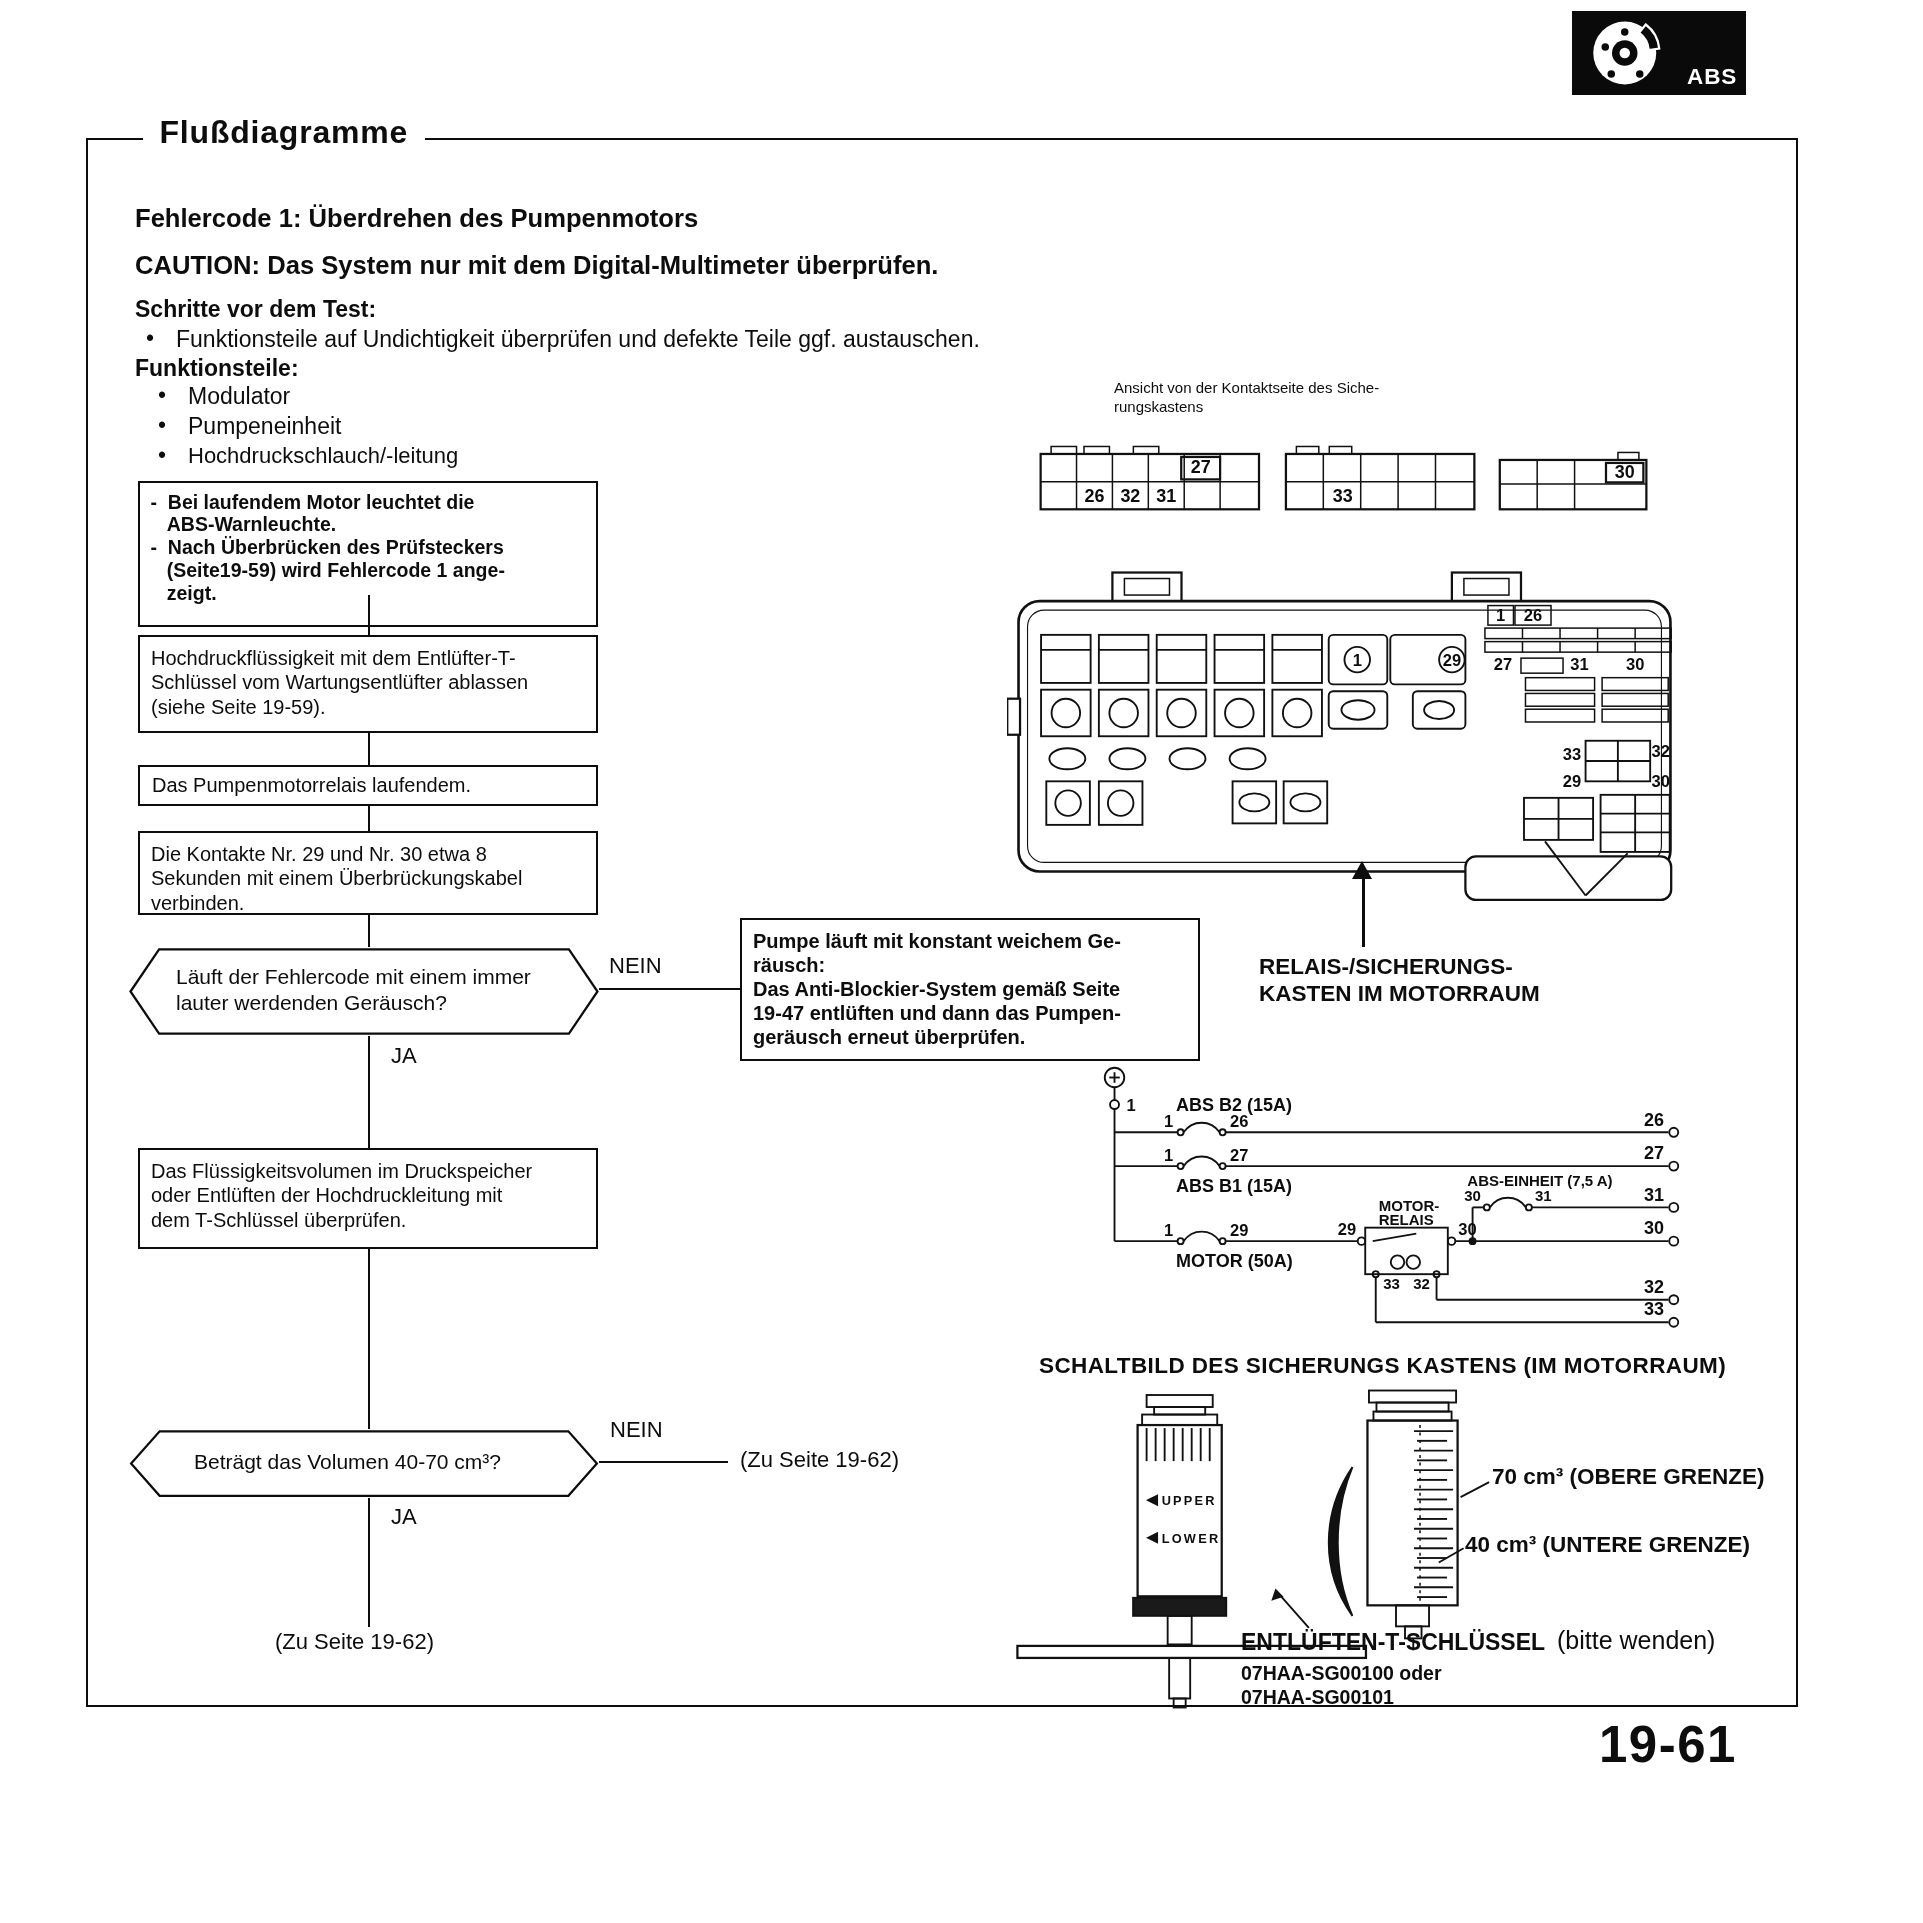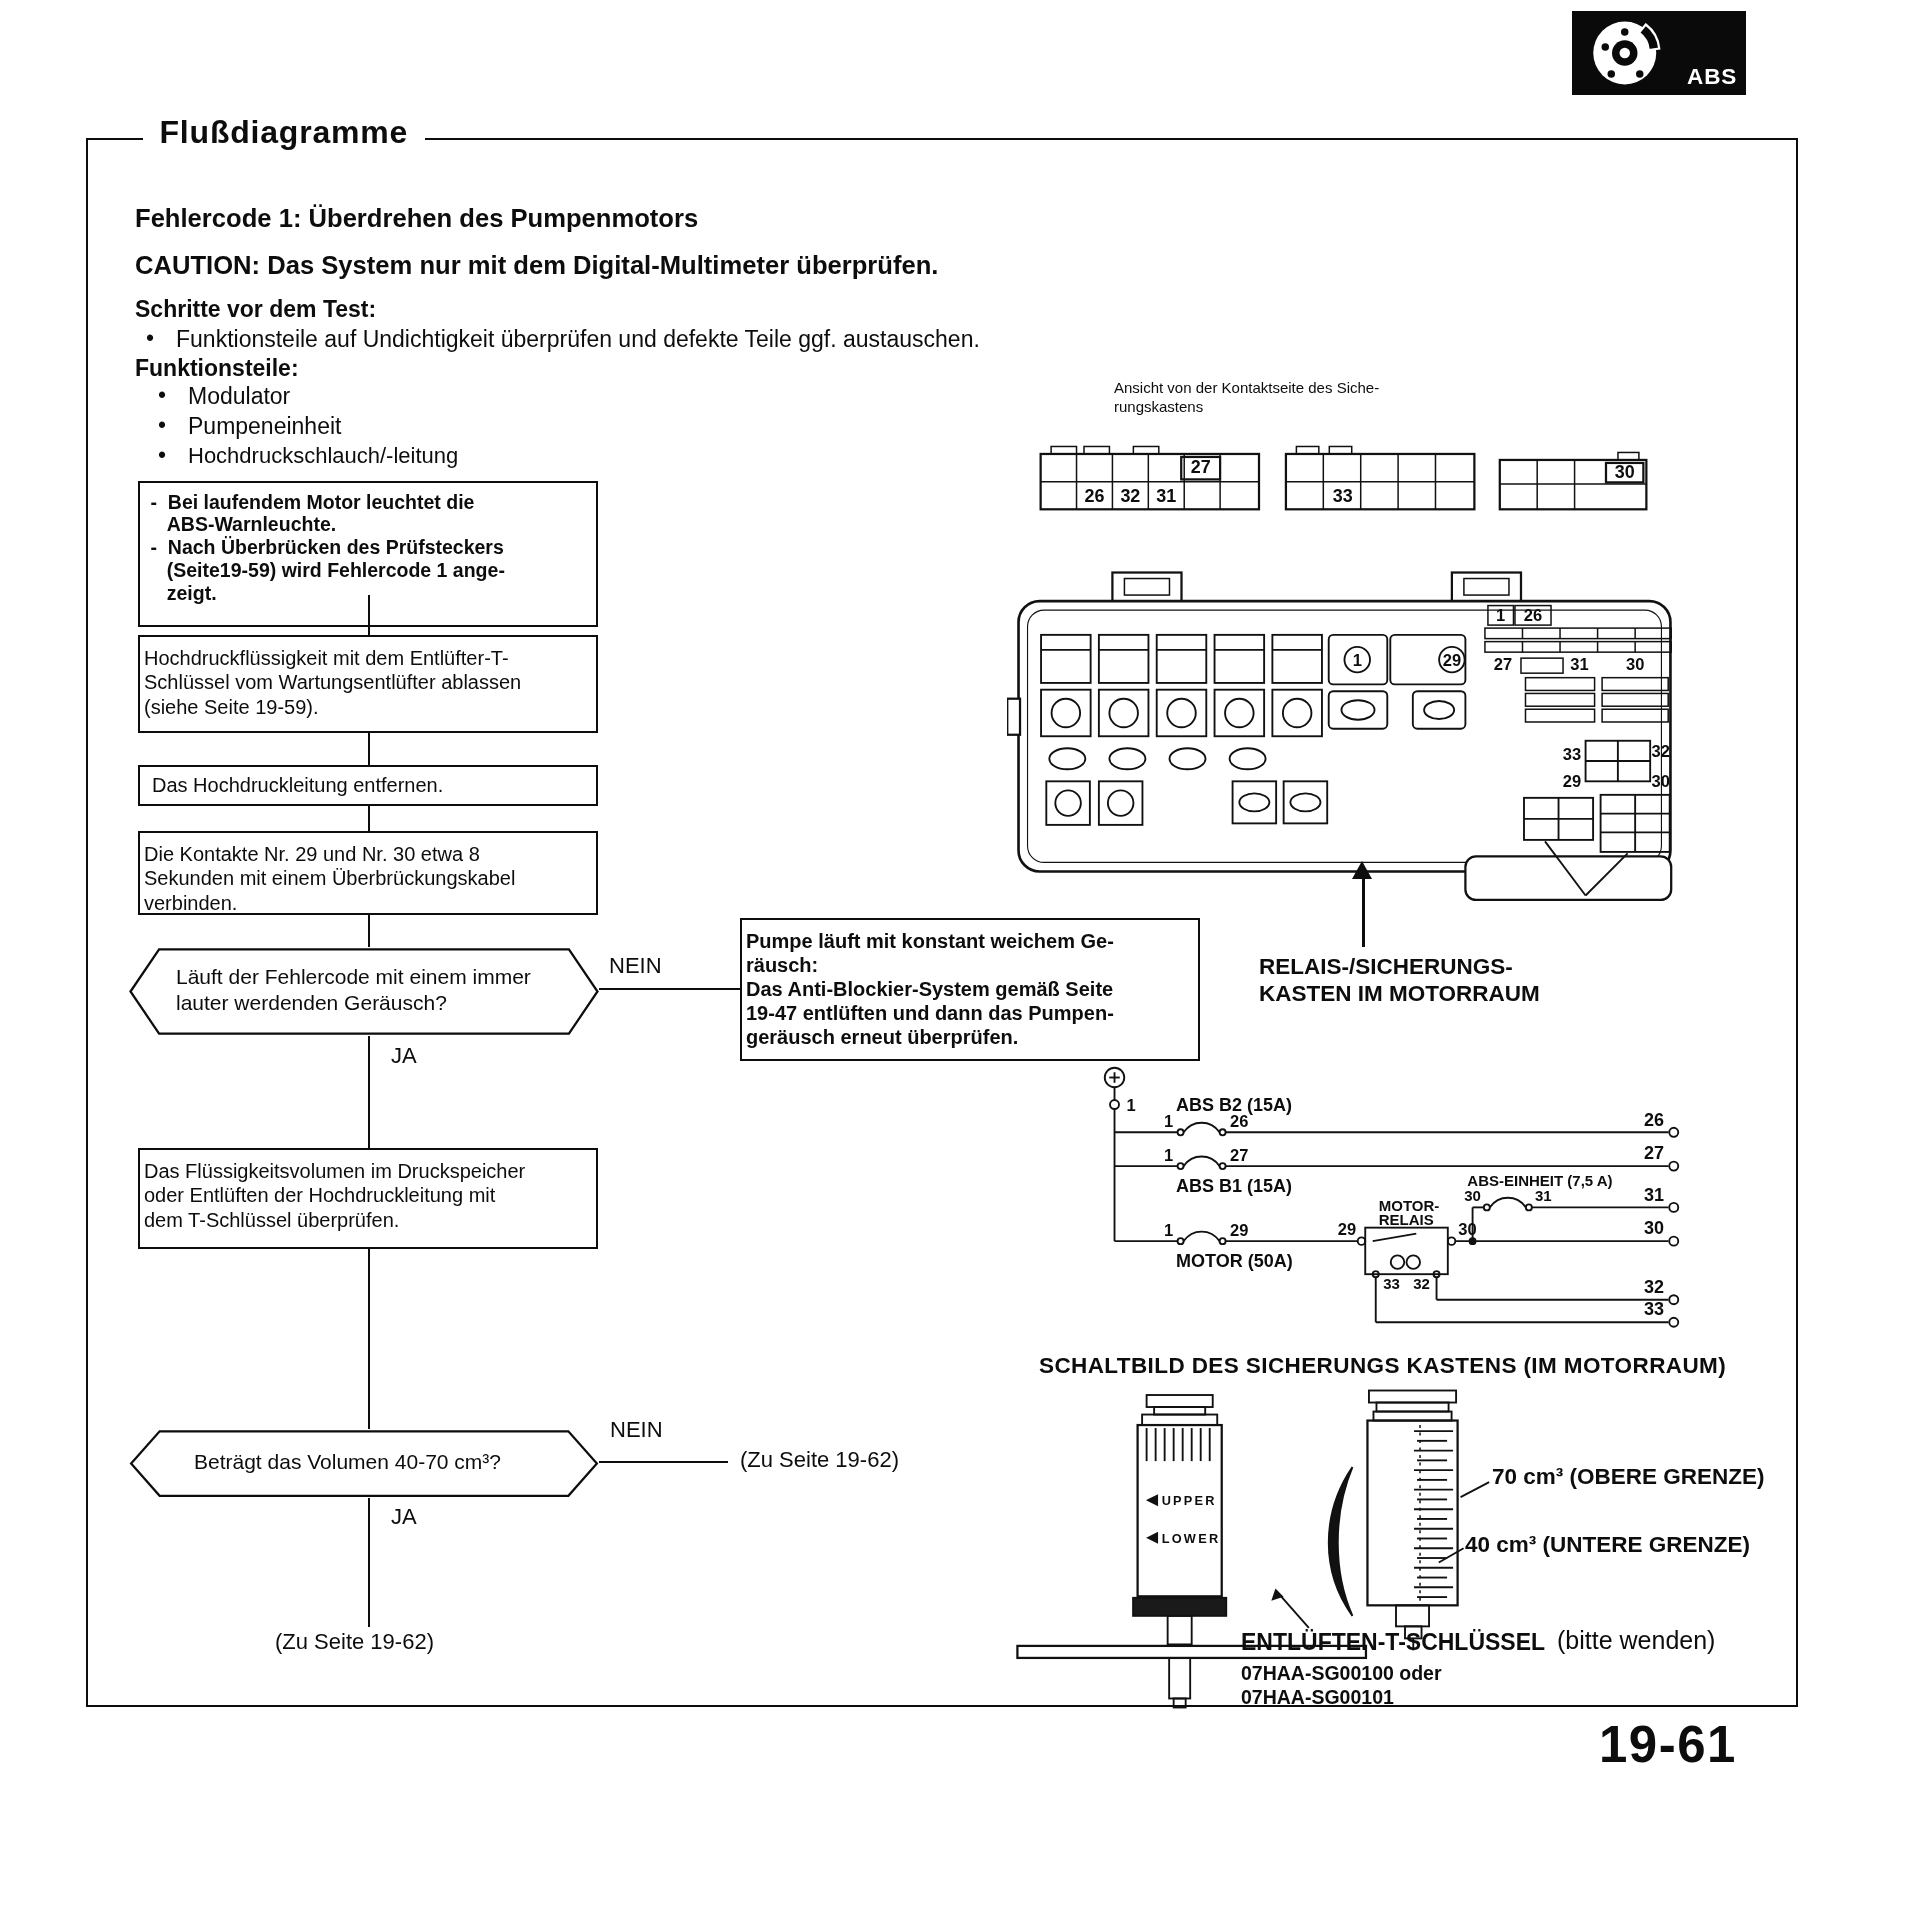--- a/index.html
+++ b/index.html
@@ -1,20 +1,20 @@
 <!DOCTYPE html>
 <html style="font-size:12px"><head>
 <meta charset="utf-8">
 <style>
   *{margin:0;padding:0;box-sizing:border-box}
   html,body{width:1924px;height:1924px;background:#ffffff;font-family:"Liberation Sans",sans-serif;color:#0d0d0d;position:relative;overflow:hidden}
   .abs{position:absolute}
   .pre{white-space:pre-wrap}
   .b{font-weight:bold}
-  .box{border:2.3px solid #0d0d0d;background:#fff;padding:9px 4px;font-size:20px;line-height:1.22}
+  .box{border:2.3px solid #0d0d0d;background:#fff;padding:9px 11px;font-size:20px;line-height:1.22}
   .vline{position:absolute;width:2.3px;background:#0d0d0d}
   .hline{position:absolute;height:2.3px;background:#0d0d0d}
   svg text{font-family:"Liberation Sans",sans-serif;fill:#0d0d0d}
   .t20{font-size:20px;font-weight:bold}
   .t22{font-size:22px;font-weight:bold}
   .t24{font-size:24px;font-weight:bold}
 </style>
 </head>
 <body>
 
@@ -204,21 +204,21 @@
 -  Nach Überbrücken des Prüfsteckers
    (Seite19-59) wird Fehlercode 1 ange-
    zeigt.</div>
 <div class="vline" style="left:368px;top:595px;height:40px"></div>
 
 <div class="abs box pre" style="left:138px;top:635px;width:460px;height:98px">Hochdruckflüssigkeit mit dem Entlüfter-T-
 Schlüssel vom Wartungsentlüfter ablassen
 (siehe Seite 19-59).</div>
 <div class="vline" style="left:368px;top:733px;height:32px"></div>
 
-<div class="abs box pre" style="left:138px;top:765px;width:460px;height:41px;padding:6px 12px">Das Hochdruckleitung entfernen.</div>
+<div class="abs box pre" style="left:138px;top:765px;width:460px;height:41px;padding:6px 12px">Das Pumpenmotorrelais laufendem.</div>
 <div class="vline" style="left:368px;top:806px;height:25.6px"></div>
 
 <div class="abs box pre" style="left:138px;top:831px;width:460px;height:84px">Die Kontakte Nr. 29 und Nr. 30 etwa 8
 Sekunden mit einem Überbrückungskabel
 verbinden.</div>
 <div class="vline" style="left:368px;top:915px;height:32px"></div>
 
 <div class="abs" style="left:129px;top:947px;width:470px;height:89px">
   <svg width="470" height="89" viewBox="0 0 625 118">
     <polygon points="2,59 40,3 585,3 623,59 585,115 40,115" fill="#fff" stroke="#0d0d0d" stroke-width="3"></polygon>

